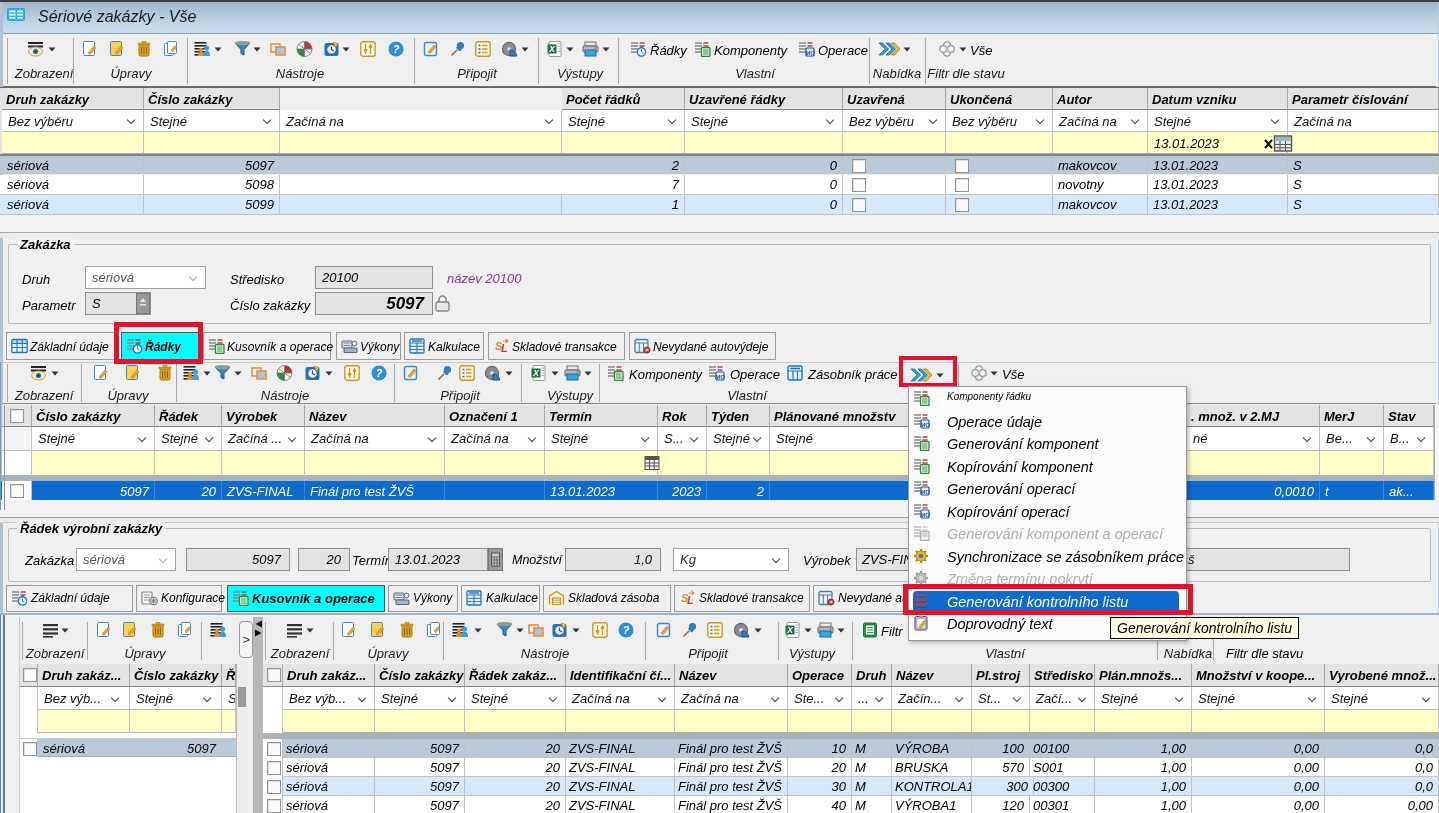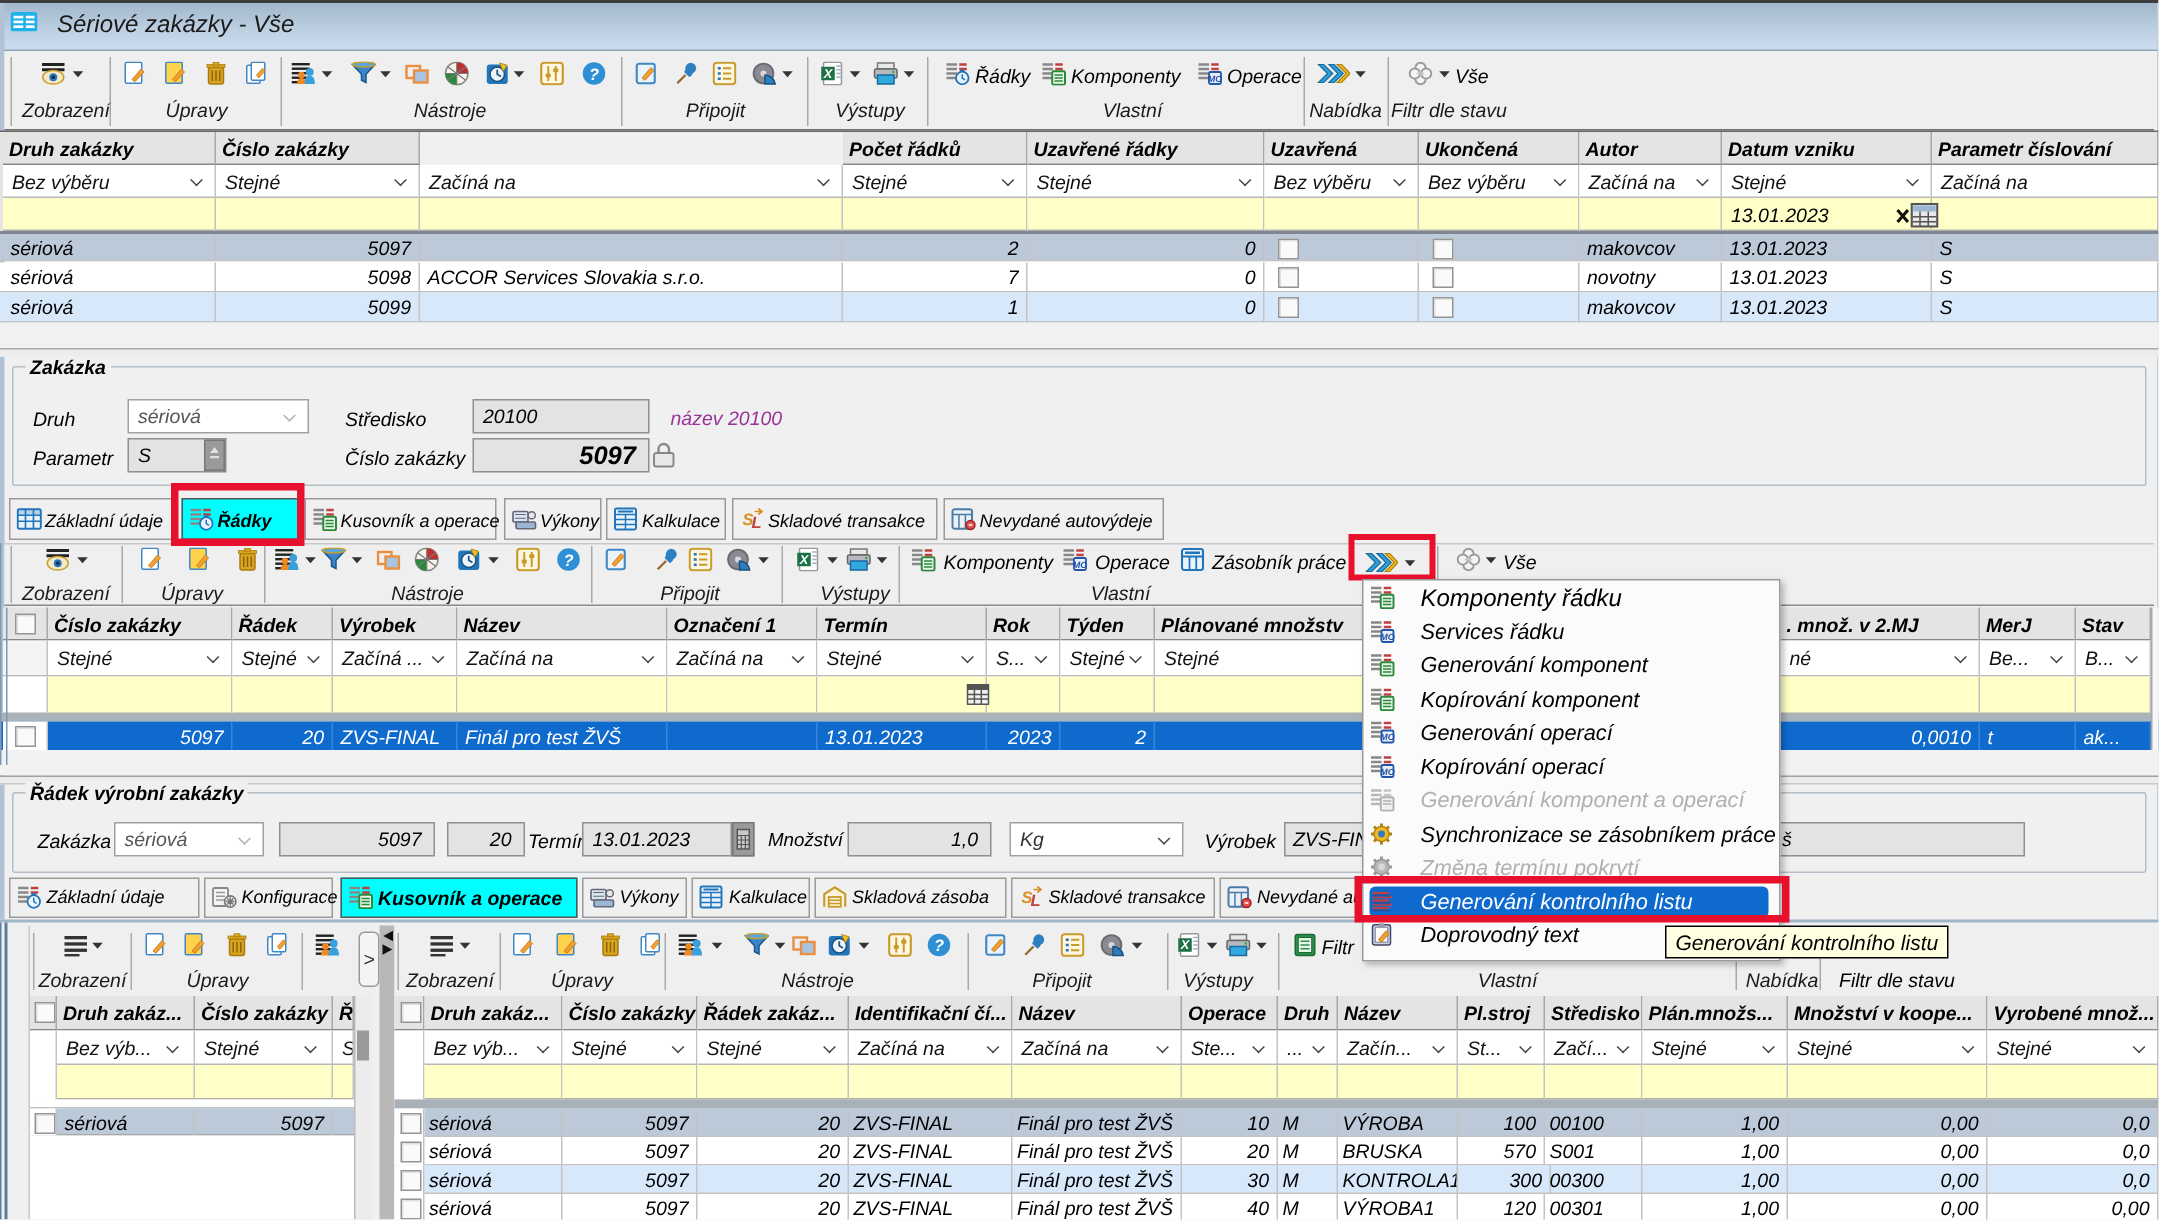--- a/index.html
+++ b/index.html
@@ -337,21 +337,20 @@
 <div class="cbx" style="left:852px;top:159px;"></div>
 <div class="a" style="left:945px;top:156px;width:1px;height:18px;background:#c3c3c3;"></div>
 <div class="cbx" style="left:955px;top:159px;"></div>
 <div class="a" style="left:1052px;top:156px;width:1px;height:18px;background:#c3c3c3;"></div>
 <div class="dc" style="left:1053px;top:156px;width:95px;height:18px;">makovcov</div>
 <div class="dc" style="left:1148px;top:156px;width:140px;height:18px;">13.01.2023</div>
 <div class="dc" style="left:1288px;top:156px;width:151px;height:18px;">S</div>
 <div class="a" style="left:0;top:175px;width:1439px;height:20px;background:#ffffff;border-bottom:1px solid #c3c3c3;box-sizing:border-box;"></div>
 <div class="dc" style="left:2px;top:175px;width:142px;height:20px;">sériová</div>
 <div class="dc dcr" style="left:144px;top:175px;width:136px;height:20px;">5098</div>
-<div class="dc" style="left:280px;top:175px;width:282px;height:20px;">ACCOR Services Slovakia s.r.o.</div>
 <div class="dc dcr" style="left:562px;top:175px;width:123px;height:20px;">7</div>
 <div class="dc dcr" style="left:685px;top:175px;width:158px;height:20px;">0</div>
 <div class="cbx" style="left:852px;top:178px;"></div>
 <div class="a" style="left:945px;top:175px;width:1px;height:20px;background:#c3c3c3;"></div>
 <div class="cbx" style="left:955px;top:178px;"></div>
 <div class="a" style="left:1052px;top:175px;width:1px;height:20px;background:#c3c3c3;"></div>
 <div class="dc" style="left:1053px;top:175px;width:95px;height:20px;">novotny</div>
 <div class="dc" style="left:1148px;top:175px;width:140px;height:20px;">13.01.2023</div>
 <div class="dc" style="left:1288px;top:175px;width:151px;height:20px;">S</div>
 <div class="a" style="left:0;top:195px;width:1439px;height:20px;background:#d6e8fa;border-bottom:1px solid #c3c3c3;box-sizing:border-box;"></div>
@@ -1301,30 +1300,30 @@
 <div class="a" style="left:899px;top:356px;width:58px;height:31px;border:4px solid #e8112d;box-sizing:border-box;"></div>
 <div class="a" style="left:908px;top:386px;width:279px;height:255px;background:#fbfbfb;border:1px solid #9a9a9a;box-sizing:border-box;box-shadow:2px 2px 4px rgba(0,0,0,0.25);"></div>
 <div class="a" style="left:913px;top:390.0px;">
       <svg width="17" height="16" viewBox="0 0 17 16">
         <path d="M1 2 h7 M1 5 h7 M1 8 h7 M1 11 h7" stroke="#888" stroke-width="1.6"></path>
         <path d="M9.5 2 h5 M9.5 5 h5" stroke="#c04040" stroke-width="1.6"></path>
         <rect x="7.5" y="6.5" width="8.5" height="9" rx="1" fill="#eaf6ea" stroke="#2a8a3a" stroke-width="1.3"></rect>
         <path d="M9 9 h5.5 M9 11 h5.5 M9 13 h5.5" stroke="#2a8a3a" stroke-width="0.9"></path>
       </svg>
     </div>
-<div class="a" style="left:947px;top:391.0px;font-size:16px;white-space:nowrap;">Komponenty řádku</div>
+<div class="a" style="left:947px;top:391.0px;font-size:10px;white-space:nowrap;">Komponenty řádku</div>
 <div class="a" style="left:913px;top:412.5px;">
       <svg width="17" height="16" viewBox="0 0 17 16">
         <path d="M1 2 h7 M1 5 h7 M1 8 h7 M1 11 h7" stroke="#888" stroke-width="1.6"></path>
         <path d="M9.5 2 h5 M9.5 5 h5" stroke="#c04040" stroke-width="1.6"></path>
         <rect x="8" y="7" width="8" height="8" rx="1" fill="#eaf0fa" stroke="#2255aa" stroke-width="1.2"></rect>
         <text x="12" y="13.5" font-family="Liberation Sans" font-size="6" font-weight="bold" fill="#2255aa" text-anchor="middle">MO</text>
       </svg>
     </div>
-<div class="a" style="left:947px;top:413.5px;font-size:14.5px;white-space:nowrap;">Services řádku</div>
+<div class="a" style="left:947px;top:413.5px;font-size:14.5px;white-space:nowrap;">Operace údaje</div>
 <div class="a" style="left:913px;top:435.0px;">
       <svg width="17" height="16" viewBox="0 0 17 16">
         <path d="M1 2 h7 M1 5 h7 M1 8 h7 M1 11 h7" stroke="#888" stroke-width="1.6"></path>
         <path d="M9.5 2 h5 M9.5 5 h5" stroke="#c04040" stroke-width="1.6"></path>
         <rect x="7.5" y="6.5" width="8.5" height="9" rx="1" fill="#eaf6ea" stroke="#2a8a3a" stroke-width="1.3"></rect>
         <path d="M9 9 h5.5 M9 11 h5.5 M9 13 h5.5" stroke="#2a8a3a" stroke-width="0.9"></path>
       </svg>
     </div>
 <div class="a" style="left:947px;top:436.0px;font-size:14.5px;white-space:nowrap;">Generování komponent</div>
 <div class="a" style="left:913px;top:457.5px;">

